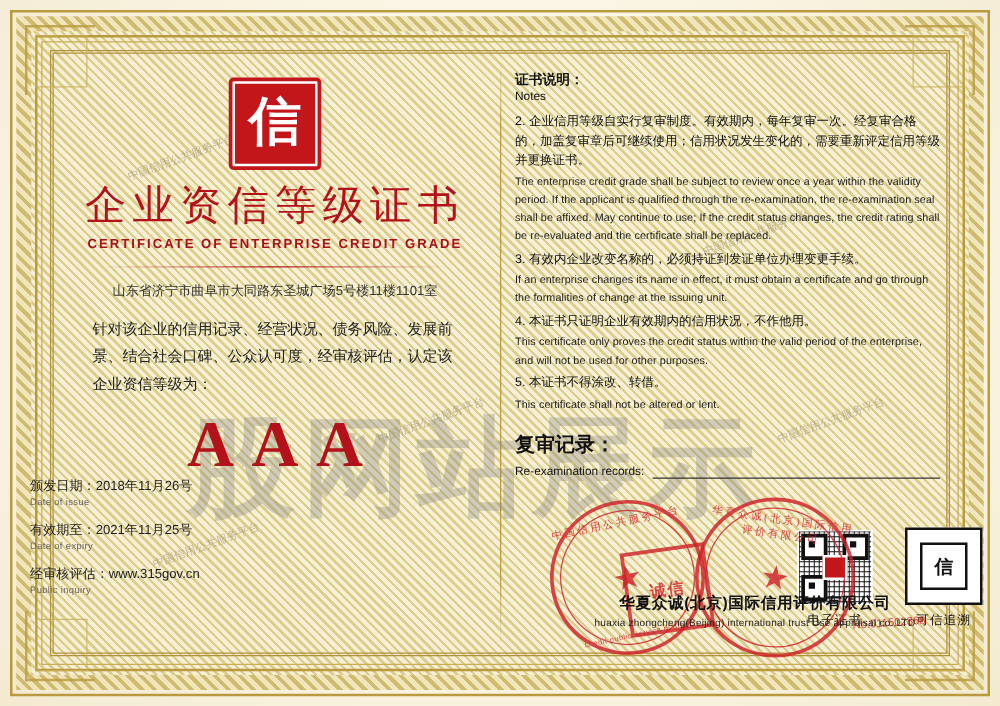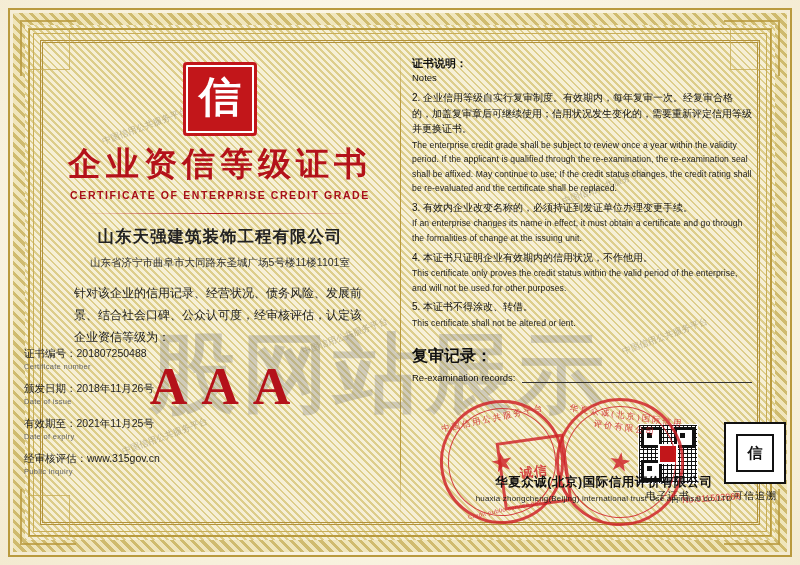--- a/index.html
+++ b/index.html
@@ -67,21 +67,21 @@
   .seal-logo{
     margin:14px auto 6px;width:74px;height:74px;
     background:#c2161a;border-radius:4px;position:relative;
     display:flex;align-items:center;justify-content:center;
     color:#fff;font-family:"Liberation Serif", serif;font-weight:bold;font-size:42px;
     box-shadow:inset 0 0 0 3px #c2161a, inset 0 0 0 5px #fff;
   }
   .seal-logo span{transform:translateY(-2px);}
   .title-cn{
     font-family:"Liberation Serif", serif;
-    font-weight:bold;font-size:33px;letter-spacing:5px;color:#b4121a;
+    font-weight:normal;font-size:33px;letter-spacing:5px;color:#b4121a;
     margin:6px 0 2px;
   }
   .title-en{
     font-size:10.5px;letter-spacing:1.6px;color:#a8101a;font-weight:bold;
     margin-bottom:12px;
   }
   .rule{
     width:280px;height:1px;margin:0 auto 12px;
     background:linear-gradient(to right,rgba(180,18,26,0),#b4121a,rgba(180,18,26,0));
   }
@@ -230,31 +230,26 @@
   <div class="wm-small" style="left:120px;top:430px;">中国信用公共服务平台</div>
   <div class="wm-small" style="left:620px;top:330px;">中国信用公共服务平台</div>
 
   <div class="left">
     <div class="seal-logo">
       <span>信</span>
     </div>
     <div class="title-cn">企业资信等级证书</div>
     <div class="title-en">CERTIFICATE OF ENTERPRISE CREDIT GRADE</div>
     <div class="rule"></div>
-    <div class="company">山东天强建筑装饰工程有限公司</div>
     <div class="address">山东省济宁市曲阜市大同路东圣城广场5号楼11楼1101室</div>
     <div class="para">针对该企业的信用记录、经营状况、债务风险、发展前景、结合社会口碑、公众认可度，经审核评估，认定该企业资信等级为：</div>
     <div class="grade">AAA</div>
   </div>
 
   <div class="meta">
-    <div class="meta-row">
-      <div class="meta-cn"><span>证书编号：</span><span class="meta-val">201807250488</span></div>
-      <div class="meta-en">Certificate number</div>
-    </div>
     <div class="meta-row">
       <div class="meta-cn"><span>颁发日期：</span><span class="meta-val">2018年11月26号</span></div>
       <div class="meta-en">Date of issue</div>
     </div>
     <div class="meta-row">
       <div class="meta-cn"><span>有效期至：</span><span class="meta-val">2021年11月25号</span></div>
       <div class="meta-en">Date of expiry</div>
     </div>
     <div class="meta-row">
       <div class="meta-cn"><span>经审核评估：</span><span class="meta-val">www.315gov.cn</span></div>

